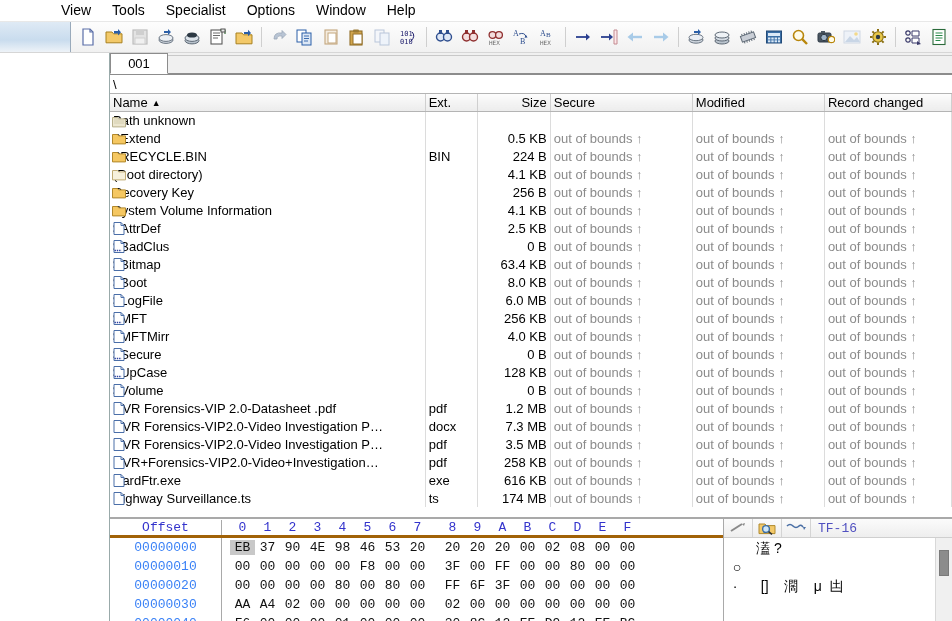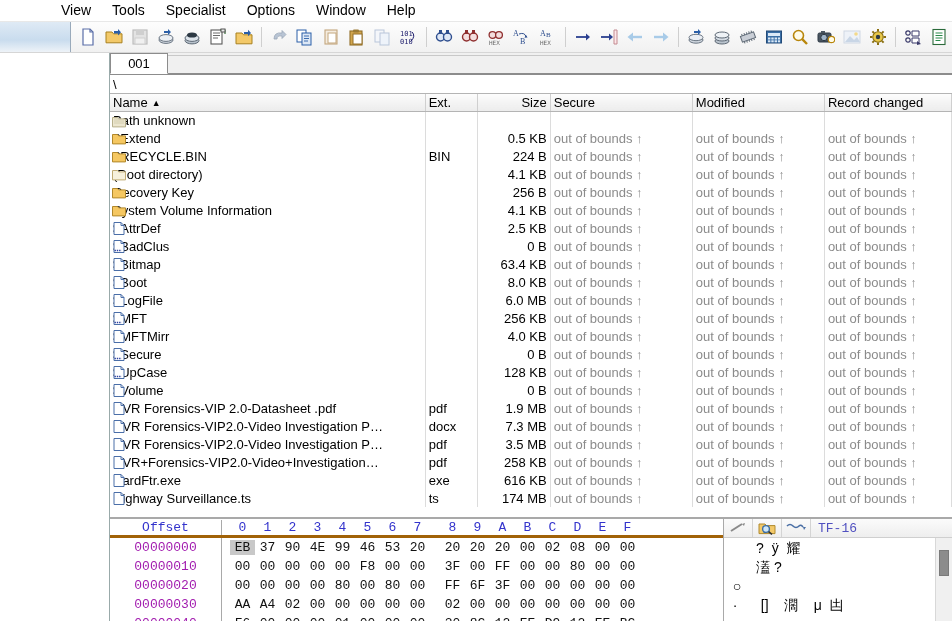--- a/index.html
+++ b/index.html
@@ -221,21 +221,21 @@
   .hgap { width: 10px; }
   .hexrow {
     display: flex;
     height: 19px;
     align-items: center;
     font-family: "Liberation Mono", "DejaVu Sans Mono", monospace;
     font-size: 13px;
     box-sizing: border-box;
   }
   .hexrow .off-col {
-    color: #a21caf;
+    color: #3b82f6;
     border-right: 1px solid #a9a9a9;
     height: 19px;
     line-height: 19px;
   }
   .hexrow .hcell { color: #111; }
   .hexrow .hcell.sel { background: #c8c8c8; }
 
   
   .textpane {
     flex: 1;
@@ -761,21 +761,21 @@
                 <td class="oob">out of bounds ↑</td>
                 <td class="oob">out of bounds ↑</td>
                 <td class="oob">out of bounds ↑</td>
               </tr>
               <tr>
                 <td class="c-name"><span><svg class="ficon" viewBox="0 0 14 13">
                       <path d="M2 0.5 h7 l3 3 v9 H2 z" fill="#ffffff" stroke="#4a6ea8" stroke-width="1"></path>
                       <path d="M9 0.5 v3 h3" fill="none" stroke="#4a6ea8" stroke-width="1"></path>
                     </svg></span><span>DVR Forensics-VIP 2.0-Datasheet .pdf</span></td>
                 <td>pdf</td>
-                <td class="c-size">1.9 MB</td>
+                <td class="c-size">1.2 MB</td>
                 <td class="oob">out of bounds ↑</td>
                 <td class="oob">out of bounds ↑</td>
                 <td class="oob">out of bounds ↑</td>
               </tr>
               <tr>
                 <td class="c-name"><span><svg class="ficon" viewBox="0 0 14 13">
                       <path d="M2 0.5 h7 l3 3 v9 H2 z" fill="#ffffff" stroke="#4a6ea8" stroke-width="1"></path>
                       <path d="M9 0.5 v3 h3" fill="none" stroke="#4a6ea8" stroke-width="1"></path>
                     </svg></span><span>DVR Forensics-VIP2.0-Video Investigation P…</span></td>
                 <td>docx</td>
@@ -858,21 +858,21 @@
               </div>
           </div>
           <div id="hex-rows">
               <div class="hexrow">
                 <div class="off-col">00000000</div>
                 <div class="hexcols">
                   <div class="hcell sel">EB</div>
                   <div class="hcell">37</div>
                   <div class="hcell">90</div>
                   <div class="hcell">4E</div>
-                  <div class="hcell">99</div>
+                  <div class="hcell">98</div>
                   <div class="hcell">46</div>
                   <div class="hcell">53</div>
                   <div class="hcell">20</div>
                   <div class="hgap"></div>
                   <div class="hcell">20</div>
                   <div class="hcell">20</div>
                   <div class="hcell">20</div>
                   <div class="hcell">00</div>
                   <div class="hcell">02</div>
                   <div class="hcell">08</div>
@@ -987,21 +987,21 @@
               </svg>
             </div>
             <div class="tp-btn">
               <svg width="20" height="12" viewBox="0 0 20 12">
                 <path d="M1 4 q3 -3 6 0 q3 3 6 0 q2 -2 4 1" stroke="#4a6fa5" stroke-width="1.6" fill="none"></path>
                 <path d="M17 5 l3 0 -2 3 z" fill="#4a6fa5"></path>
               </svg>
             </div>
             <div class="tp-enc">TF-16</div>
           </div>
-          <div class="tp-body" id="tp-lines"><div><span>        ?  ÿ  耀</span></div><div><span>        濭 ?</span></div><div><span>  ○</span></div><div><span>  ·      []    濶    μ  凷</span></div></div>
+          <div class="tp-body" id="tp-lines"><div><span>        濭 ?</span></div><div><span>  ○</span></div><div><span>  ·      []    濶    μ  凷</span></div></div>
           <div class="tp-scroll">
             <div class="tp-thumb"></div>
           </div>
 
         </div>
 
       </div>
 
     </div>
   </div>

